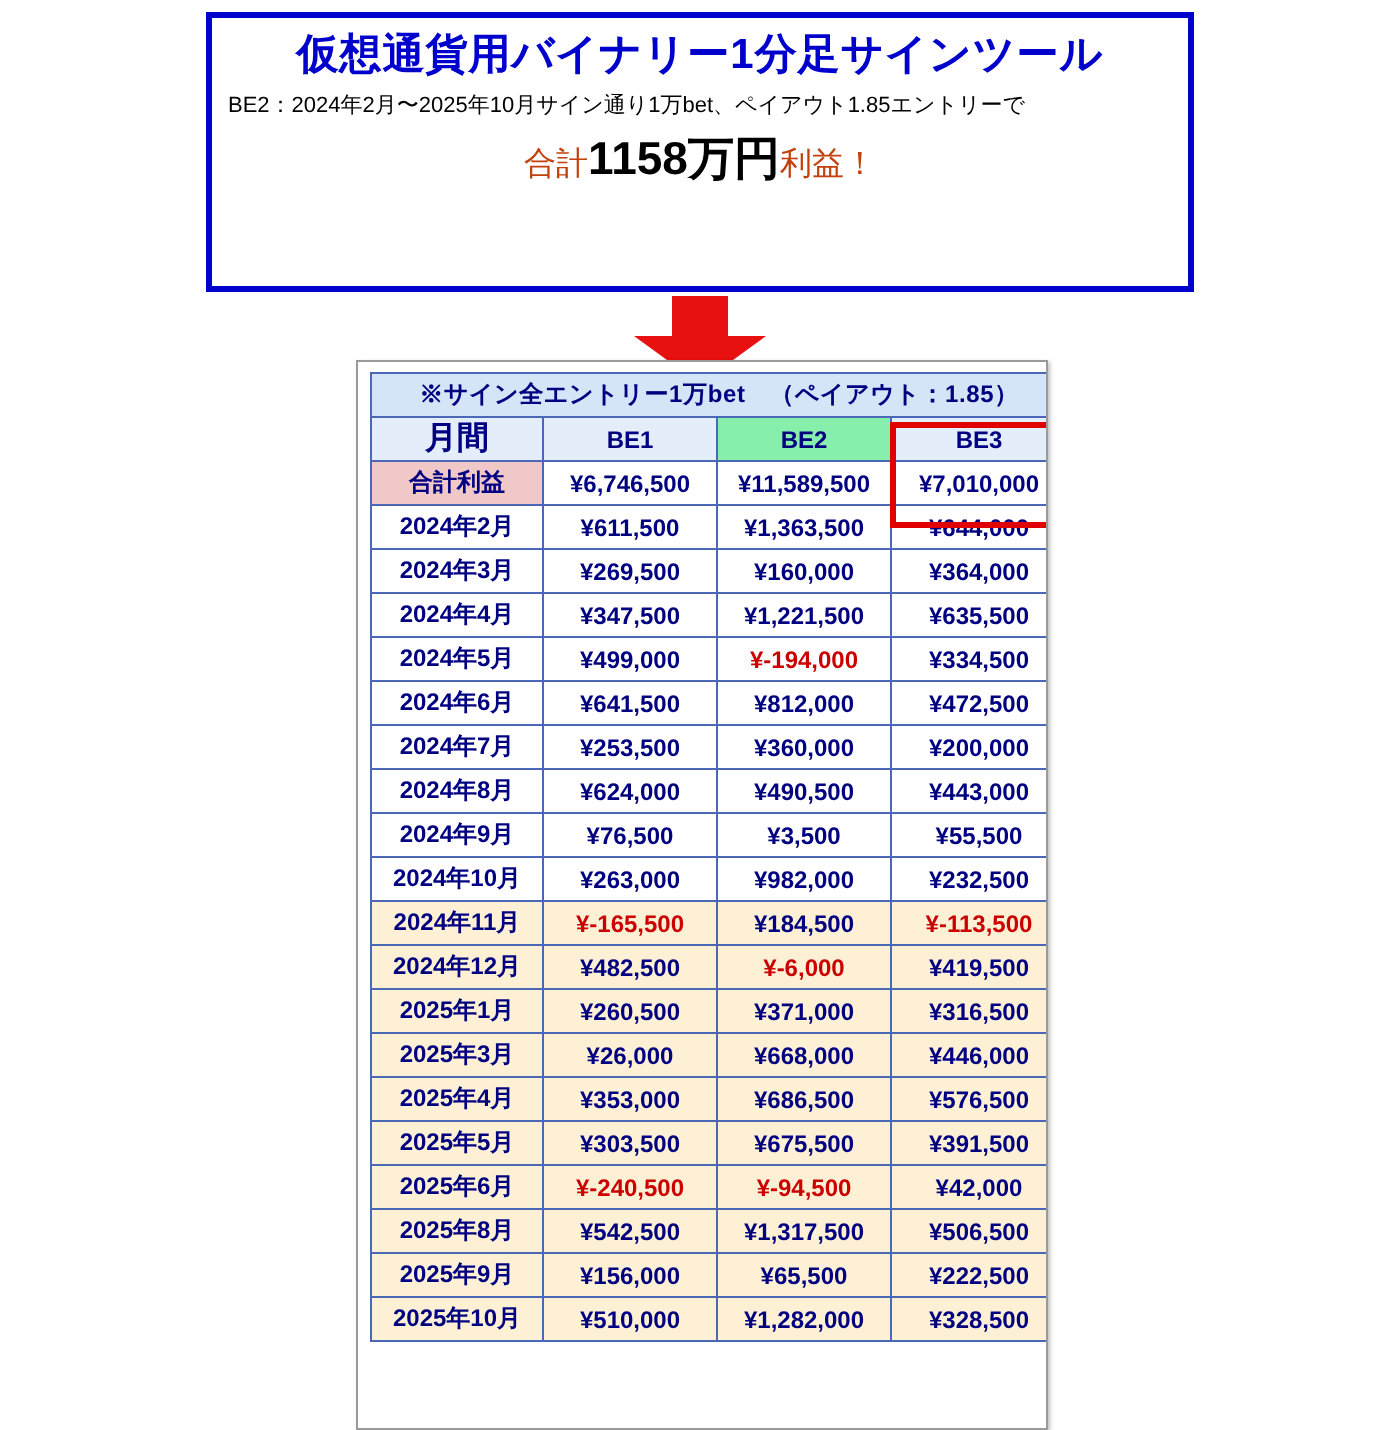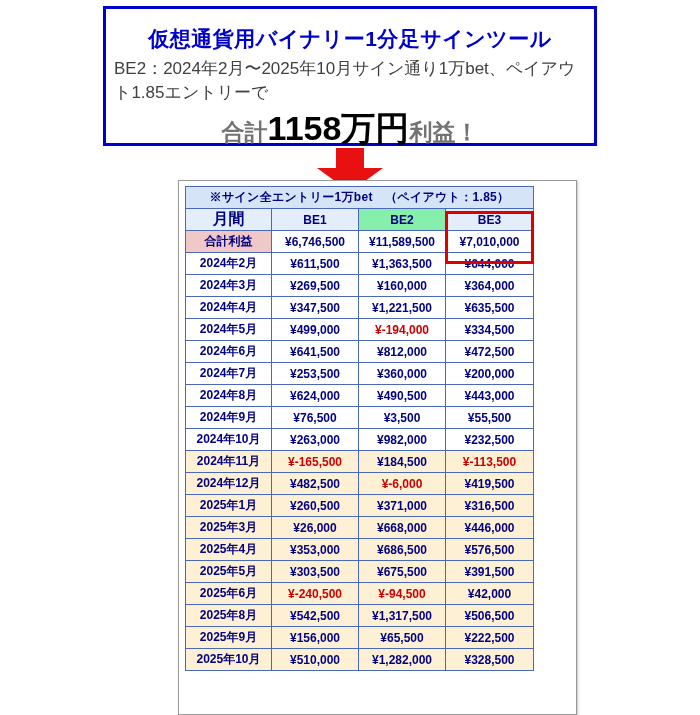--- a/index.html
+++ b/index.html
@@ -18,52 +18,52 @@
   
   #header-box {
     position: absolute;
     left: 103px;
     top: 6px;
     width: 494px;
     height: 140px;
     border: 3px solid #0000cc;
     background: #ffffff;
     box-sizing: border-box;
-    padding: 16px 8px 0 8px;
+    padding: 5px 8px 0 8px;
   }
   #header-title {
     color: #0000cc;
     font-weight: bold;
     font-size: 21px;
     text-align: center;
     letter-spacing: 0.5px;
     line-height: 1.35;
     white-space: nowrap;
   }
   #header-body {
-    color: #404040;
-    font-size: 17px;
+    color: #000000;
+    font-size: 11px;
     line-height: 1.38;
     margin-top: 4px;
     text-align: left;
   }
   #header-total {
     text-align: center;
     margin-top: 2px;
     white-space: nowrap;
   }
   #header-total .small {
-    color: #737373;
-    font-weight: bold;
-    font-size: 23px;
+    color: #c2410c;
+    font-weight: normal;
+    font-size: 16px;
   }
   #header-total .big {
     color: #000000;
     font-weight: bold;
-    font-size: 34px;
+    font-size: 23px;
     text-align: right;
   }
 
   
   #arrow-wrap {
     position: absolute;
     left: 317px;
     top: 148px;
     width: 66px;
     height: 44px;
@@ -85,21 +85,21 @@
     border-left: 33px solid transparent;
     border-right: 33px solid transparent;
     border-top: 24px solid #e81010;
   }
 
   
   #table-panel {
     position: absolute;
     left: 178px;
     top: 180px;
-    width: 399px;
+    width: 346px;
     height: 535px;
     background: #ffffff;
     border: 1px solid #9a9a9a;
     box-shadow: 1px 1px 2px rgba(0,0,0,0.25);
     box-sizing: border-box;
     padding: 5px 6px 0 6px;
     overflow: hidden;
   }
   table.grid {
     border-collapse: collapse;

